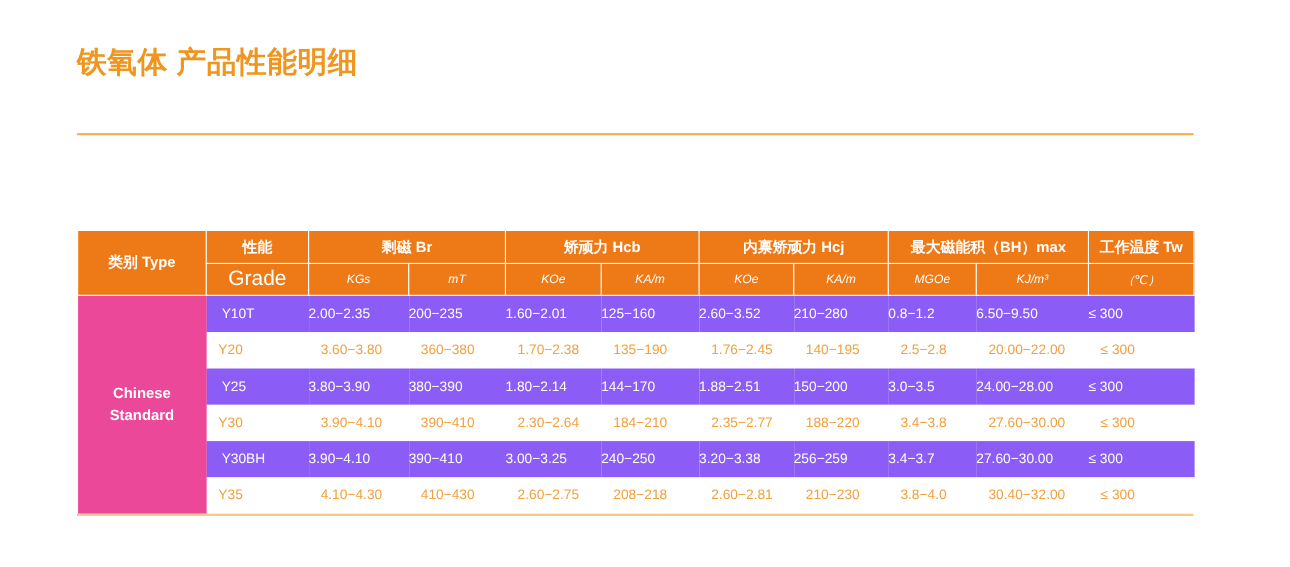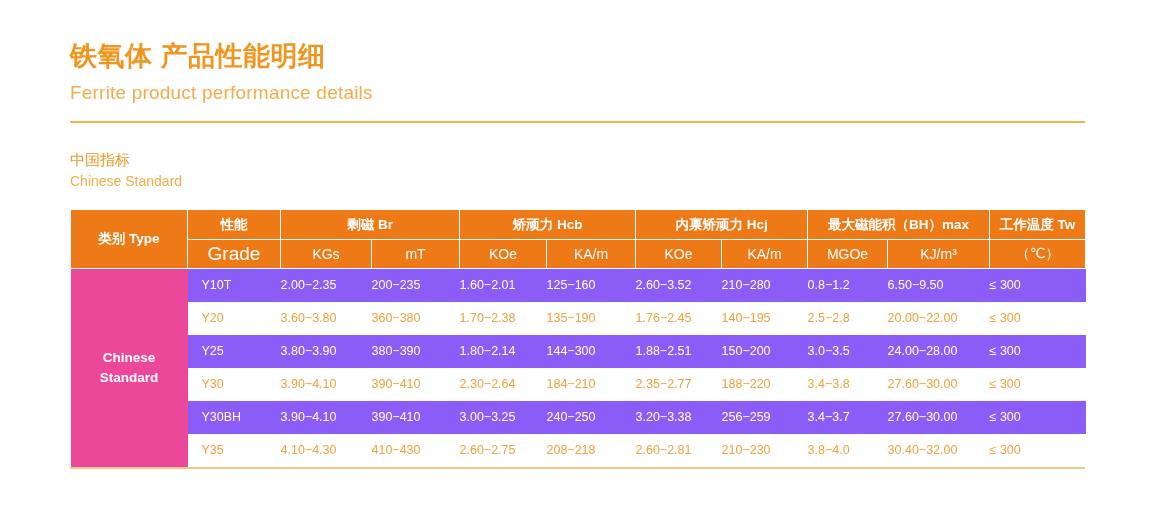--- a/index.html
+++ b/index.html
@@ -108,21 +108,22 @@
   .hd.sub {
     font-weight: normal;
     font-size: 19px;
     height: 29px;
   }
   .hd.tall {
     height: 59px;
   }
   .hd.unit {
     font-weight: normal;
-    font-size: 14px;
+    font-size: 11px;
+    font-style: italic;
   }
 
   
   .typecell {
     background: #ec4899;
     color: #ffffff;
     font-size: 13.5px;
     font-weight: bold;
     text-align: center;
     line-height: 1.45;
@@ -139,48 +140,44 @@
     white-space: nowrap;
     border: none;
   }
   tr.row-odd .dc {
     background: #8b5cf6;
     color: #ffffff;
   }
   tr.row-even .dc {
     background: #ffffff;
     color: #F2A03C;
+    padding-left: 11px;
   }
   .dc.c-grade { padding-left: 14px; }
 
   .table-baseline {
     position: absolute;
     left: 70px;
     top: 467px;
     width: 1015px;
     height: 2px;
     background: #F7C789;
   }
 </style>
 </head>
 <body>
 
 <div class="page">
 
   <div class="heading-block">
     <div class="title-cn">铁氧体 产品性能明细</div>
-    <div class="title-en">Ferrite product performance details</div>
   </div>
 
   <div class="divider"></div>
 
-  <div class="section-block">
-    <div class="section-cn">中国指标</div>
-    <div class="section-en">Chinese Standard</div>
-  </div>
 
   <div class="table-wrap">
     <table class="spec">
       <colgroup>
         <col style="width:117px">
         <col style="width:93px">
         <col style="width:91px">
         <col style="width:88px">
         <col style="width:87px">
         <col style="width:89px">
@@ -240,21 +237,21 @@
           <td class="dc">140−195</td>
           <td class="dc">2.5−2.8</td>
           <td class="dc">20.00−22.00</td>
           <td class="dc">≤ 300</td>
         </tr>
         <tr class="row-odd">
           <td class="dc c-grade">Y25</td>
           <td class="dc">3.80−3.90</td>
           <td class="dc">380−390</td>
           <td class="dc">1.80−2.14</td>
-          <td class="dc">144−300</td>
+          <td class="dc">144−170</td>
           <td class="dc">1.88−2.51</td>
           <td class="dc">150−200</td>
           <td class="dc">3.0−3.5</td>
           <td class="dc">24.00−28.00</td>
           <td class="dc">≤ 300</td>
         </tr>
         <tr class="row-even">
           <td class="dc c-grade">Y30</td>
           <td class="dc">3.90−4.10</td>
           <td class="dc">390−410</td>

